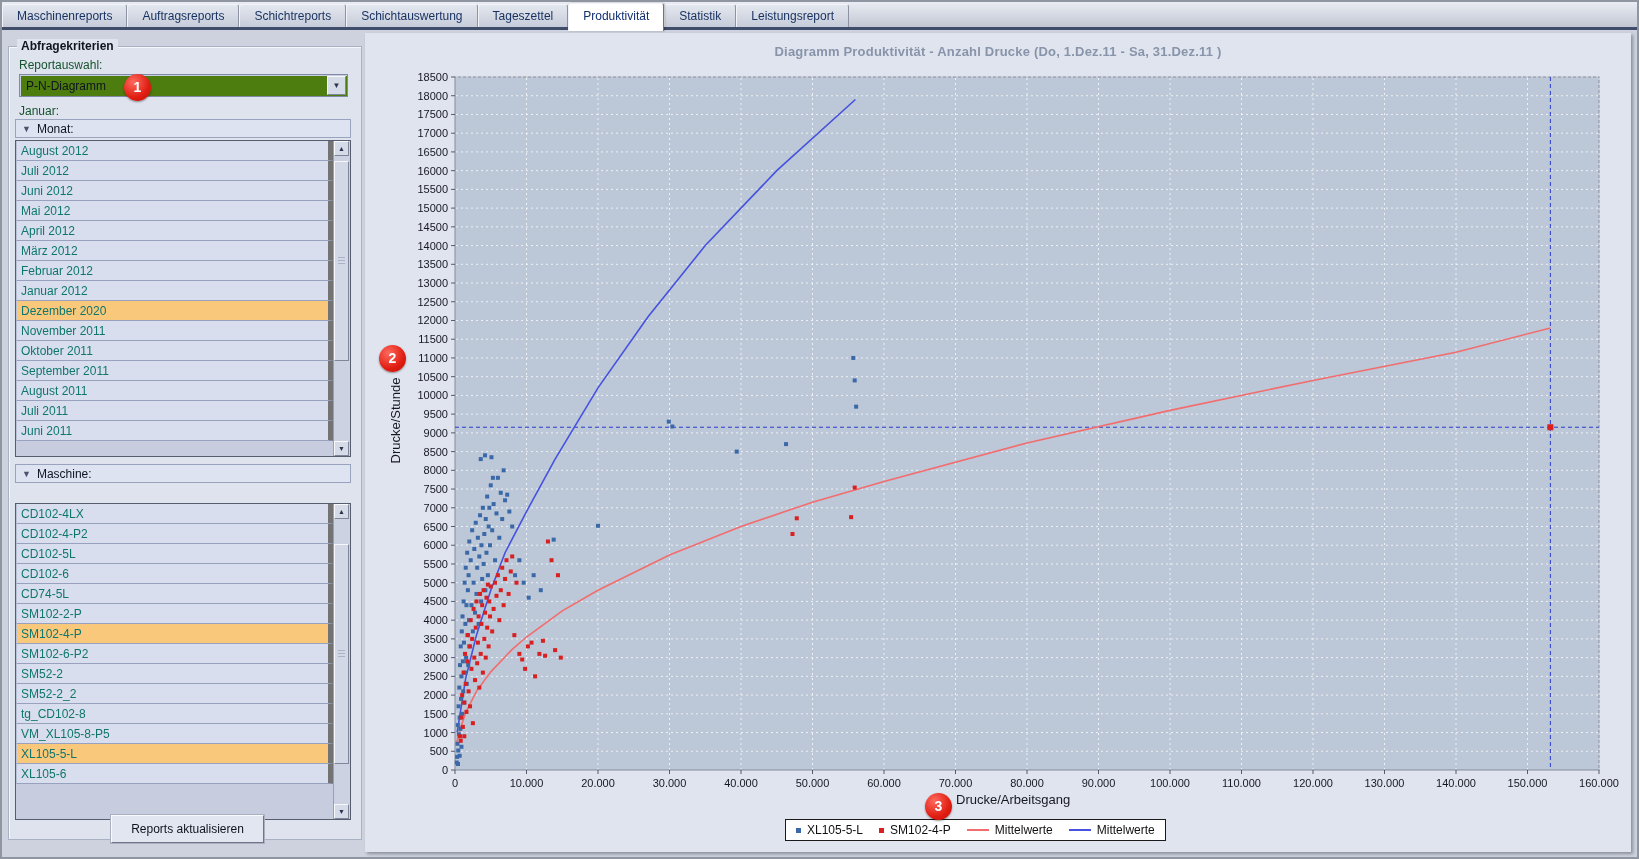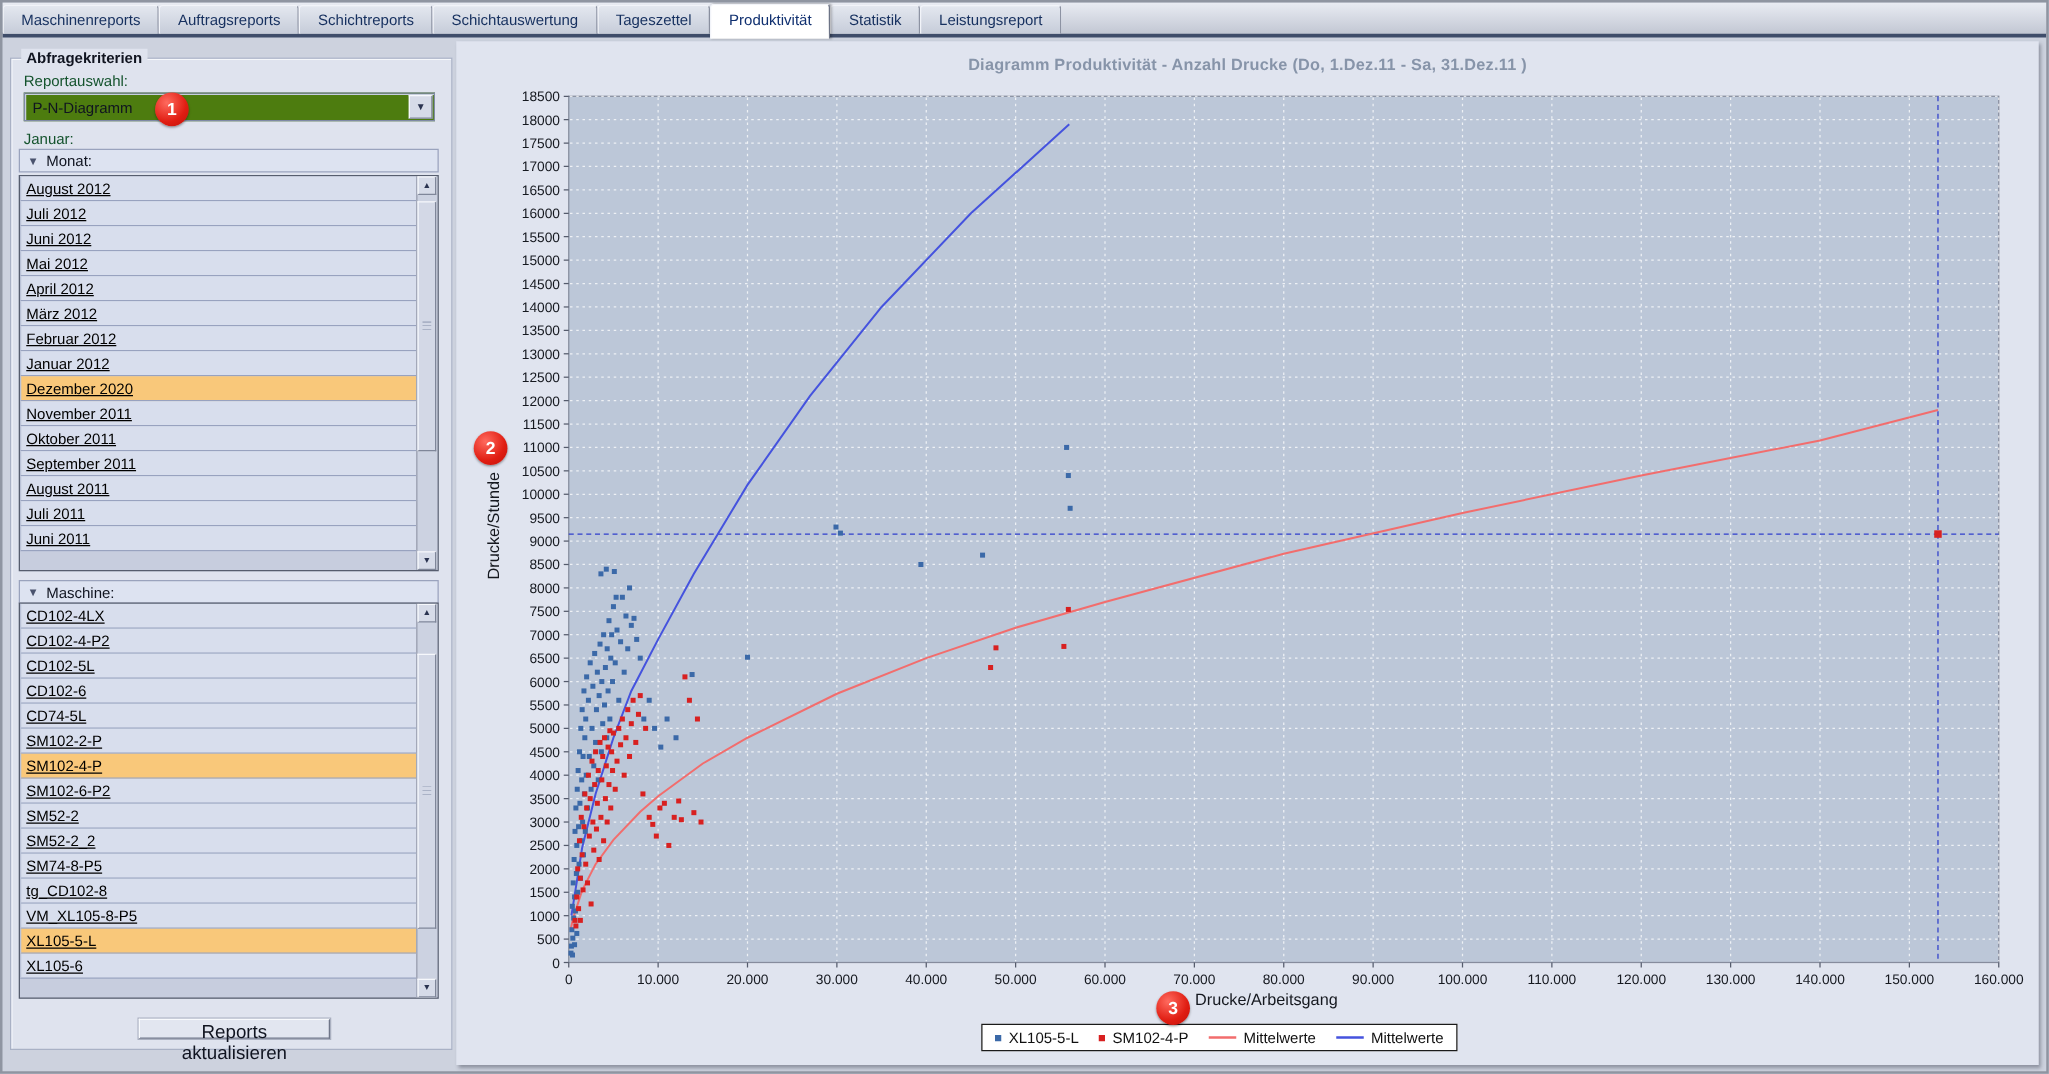--- a/index.html
+++ b/index.html
@@ -61,23 +61,23 @@
     font-size:12px; color:#101420; cursor:pointer;
   }
   .sec-header .tri{font-size:9px; color:#4a536e;}
   .list{
     position:absolute; left:6px; width:336px; height:317px;
     background:#c7cdde; border:1px solid #565d6e; box-sizing:border-box; overflow:hidden;
   }
   .rows{position:absolute; left:0; top:0; width:319px;}
   .row{
     height:20px; line-height:20px; background:#d8deed;
-    border-bottom:1px solid #98a2bf; border-left:1px solid #b9c1d6; border-right:2px solid #737373;
-    font-size:12px; color:#000000; padding-left:4px; box-sizing:border-box; cursor:pointer;
-    white-space:nowrap; overflow:hidden;text-decoration:underline;
+    border-bottom:1px solid #98a2bf; border-left:1px solid #b9c1d6; border-right:7px solid #737373;
+    font-size:12px; color:#0f766e; padding-left:4px; box-sizing:border-box; cursor:pointer;
+    white-space:nowrap; overflow:hidden;
   }
   .row.sel{background:#f9c87a;}
   .vscroll{
     position:absolute; right:0; top:0; width:16px; height:100%;
     background:#ccd2e1; border-left:1px solid #9aa0b2;
   }
   .sbtn{
     position:absolute; left:0; width:15px; height:15px; background:#d6dbe8;
     border:1px solid; border-color:#f6f8fc #7f8699 #7f8699 #f6f8fc;
     font-size:7px; color:#2a3350; text-align:center; line-height:14px; cursor:pointer; box-sizing:border-box;
@@ -85,23 +85,23 @@
   .sbtn.up{top:0;} .sbtn.dn{bottom:0;}
   .sthumb{
     position:absolute; left:0; width:15px; background:#d3d8e6;
     border:1px solid; border-color:#f6f8fc #7f8699 #7f8699 #f6f8fc; box-sizing:border-box; cursor:grab;
   }
   .sthumb .grip{
     position:absolute; left:3px; right:3px; top:50%; height:7px; margin-top:-4px;
     background:repeating-linear-gradient(#aab2c6 0 1px, transparent 1px 3px);
   }
   #refreshBtn{
-    position:absolute; left:102px; top:768px; width:153px; height:16px;
+    position:absolute; left:102px; top:768px; width:153px; height:28px;
     background:#e2e6f0; border:1px solid; border-color:#f8fafd #6f7689 #6f7689 #f8fafd;
-    box-shadow:0 0 0 1px #aab0c0; font-size:15px; color:#101420;
+    box-shadow:0 0 0 1px #aab0c0; font-size:12px; color:#101420;
     font-family:"Liberation Sans", sans-serif; cursor:pointer;
   }
 
   
   #chartPanel{
     position:absolute; left:365px; top:33px; width:1266px; height:819px;
     background:#e0e4ef; box-shadow:2px 2px 3px rgba(60,65,80,.45); z-index:4;
   }
   #chartTitle{
     position:absolute; left:0; top:11px; width:100%; text-align:center;
@@ -187,33 +187,32 @@
           <div class="grip"></div>
         </div>
       <div class="sbtn dn">▼</div>
     </div>
   </div>
 
   <div class="sec-header" style="top:417px">
     <span class="tri">▼</span>
     <span>Maschine:</span>
   </div>
-  <div class="list" style="top:435px" id="machineList">
+  <div class="list" style="top:456px" id="machineList">
     <div class="rows" id="machineRows">
         <div class="row">CD102-4LX</div>
         <div class="row">CD102-4-P2</div>
         <div class="row">CD102-5L</div>
         <div class="row">CD102-6</div>
         <div class="row">CD74-5L</div>
         <div class="row">SM102-2-P</div>
         <div class="row sel">SM102-4-P</div>
         <div class="row">SM102-6-P2</div>
         <div class="row">SM52-2</div>
         <div class="row">SM52-2_2</div>
-        <div class="row">SM74-8-P5</div>
         <div class="row">tg_CD102-8</div>
         <div class="row">VM_XL105-8-P5</div>
         <div class="row sel">XL105-5-L</div>
         <div class="row">XL105-6</div>
       </div>
     <div class="vscroll">
       <div class="sbtn up">▲</div>
       <div class="sthumb" style="top:40px; height:220px">
           <div class="grip"></div>
         </div>

